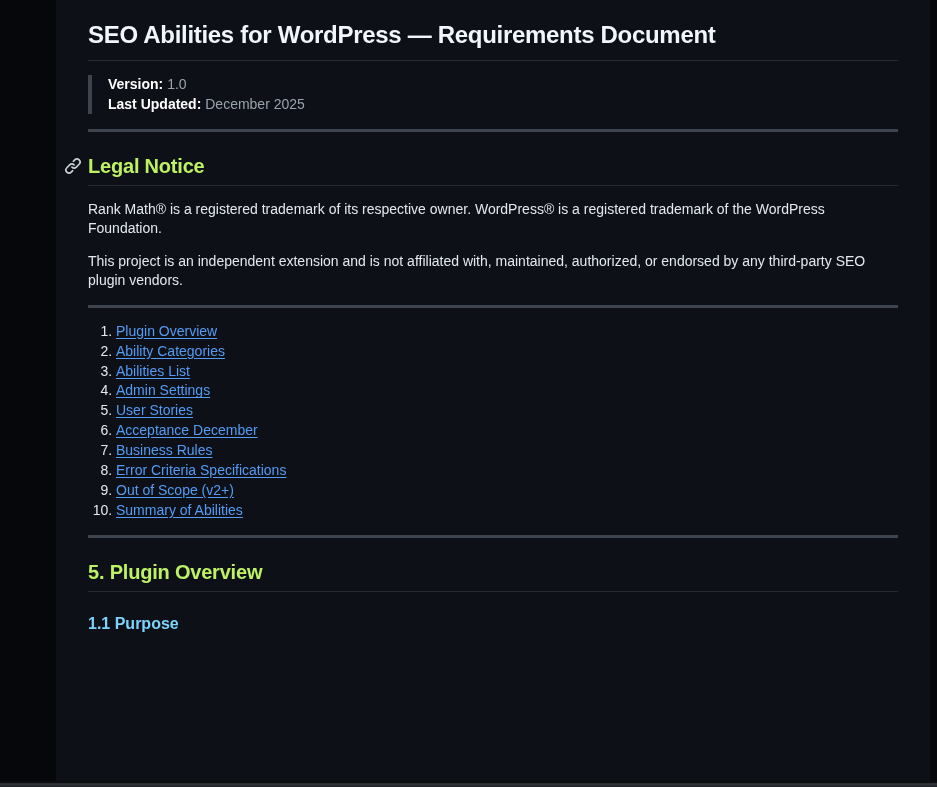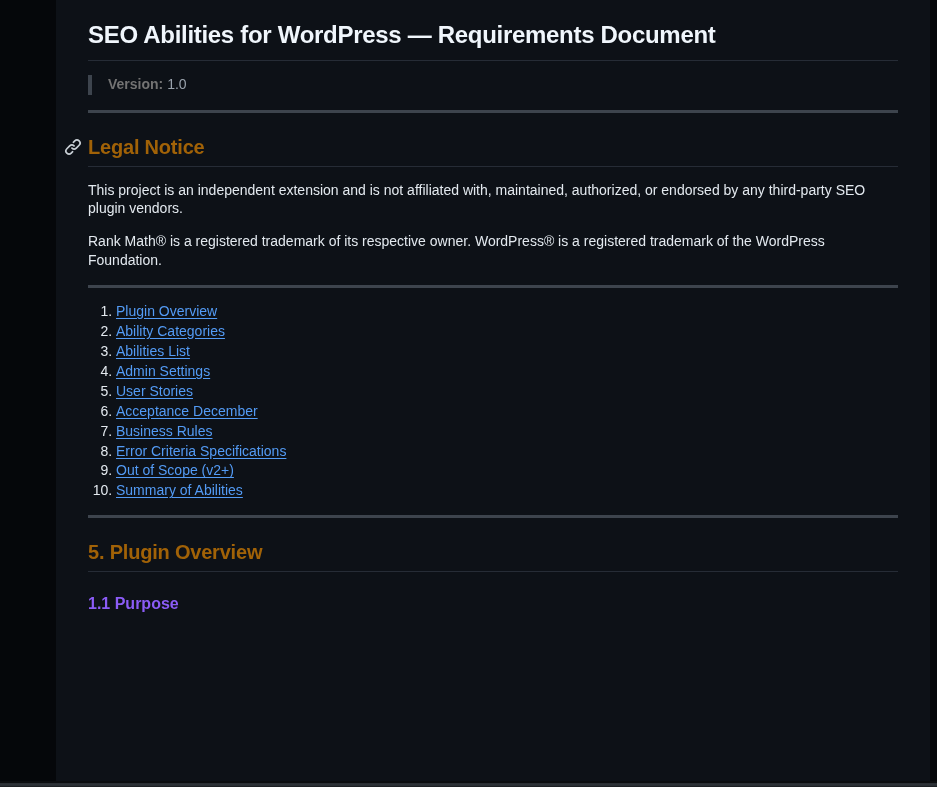--- a/index.html
+++ b/index.html
@@ -36,44 +36,44 @@
     padding-bottom: 10px;
     border-bottom: 1px solid #262c36;
   }
   blockquote.meta {
     margin: 14px 0 0 0;
     padding: 0 16px;
     border-left: 4px solid #3d444d;
     color: #9aa3ad;
   }
   blockquote.meta .meta-row { line-height: 19.6px; }
-  blockquote.meta strong { font-weight: 700; color: #737373; }
+  blockquote.meta strong { font-weight: 700; color: #ffffff; }
   hr.thick {
     border: 0;
     height: 3px;
     background: #3d444d;
     margin: 15px 0 0 0;
   }
   h2.section-heading {
     position: relative;
     margin: 22px 0 0 0;
     font-size: 20px;
     line-height: 25px;
     font-weight: 700;
     letter-spacing: -0.2px;
-    color: #a16207;
+    color: #bef264;
     padding-bottom: 6px;
     border-bottom: 1px solid #262c36;
   }
   h3.sub-heading {
     margin: 22px 0 0 0;
     font-size: 16px;
     line-height: 20px;
     font-weight: 700;
-    color: #8b5cf6;
+    color: #7dd3fc;
   }
   p.body-text { margin: 14px 0 0 0; }
   a.doc-link {
     color: #539bf5;
     text-decoration: underline;
     text-underline-offset: 2px;
     cursor: pointer;
   }
   ol.toc-list {
     margin: 14px 0 0 0;
@@ -104,35 +104,39 @@
 <div class="page">
   <div class="content-box">
 
     <h1 class="doc-title">SEO Abilities for WordPress — Requirements Document</h1>
 
     <blockquote class="meta">
       <div class="meta-row">
         <strong>Version:</strong>
         <span>1.0</span>
       </div>
+      <div class="meta-row">
+        <strong>Last Updated:</strong>
+        <span>December 2025</span>
+      </div>
     </blockquote>
 
     <hr class="thick">
 
     <h2 class="section-heading">
       <span class="anchor-icon">
         <svg viewBox="0 0 16 16" width="18" height="18" aria-hidden="true">
           <path d="m7.775 3.275 1.25-1.25a3.5 3.5 0 1 1 4.95 4.95l-2.5 2.5a3.5 3.5 0 0 1-4.95 0 .751.751 0 0 1 .018-1.042.751.751 0 0 1 1.042-.018 1.998 1.998 0 0 0 2.83 0l2.5-2.5a2.002 2.002 0 0 0-2.83-2.83l-1.25 1.25a.751.751 0 0 1-1.042-.018.751.751 0 0 1-.018-1.042Zm-4.69 9.64a1.998 1.998 0 0 0 2.83 0l1.25-1.25a.751.751 0 0 1 1.042.018.751.751 0 0 1 .018 1.042l-1.25 1.25a3.5 3.5 0 1 1-4.95-4.95l2.5-2.5a3.5 3.5 0 0 1 4.95 0 .751.751 0 0 1-.018 1.042.751.751 0 0 1-1.042.018 1.998 1.998 0 0 0-2.83 0l-2.5 2.5a1.998 1.998 0 0 0 0 2.83Z"></path>
         </svg>
       </span>
       <span>Legal Notice</span>
     </h2>
 
+    <p class="body-text">Rank Math® is a registered trademark of its respective owner. WordPress® is a registered trademark of the WordPress Foundation.</p>
     <p class="body-text">This project is an independent extension and is not affiliated with, maintained, authorized, or endorsed by any third-party SEO plugin vendors.</p>
-    <p class="body-text">Rank Math® is a registered trademark of its respective owner. WordPress® is a registered trademark of the WordPress Foundation.</p>
 
     <hr class="thick">
 
 
     <ol class="toc-list">
       <li><a class="doc-link" href="#">Plugin Overview</a></li>
       <li><a class="doc-link" href="#">Ability Categories</a></li>
       <li><a class="doc-link" href="#">Abilities List</a></li>
       <li><a class="doc-link" href="#">Admin Settings</a></li>
       <li><a class="doc-link" href="#">User Stories</a></li>

